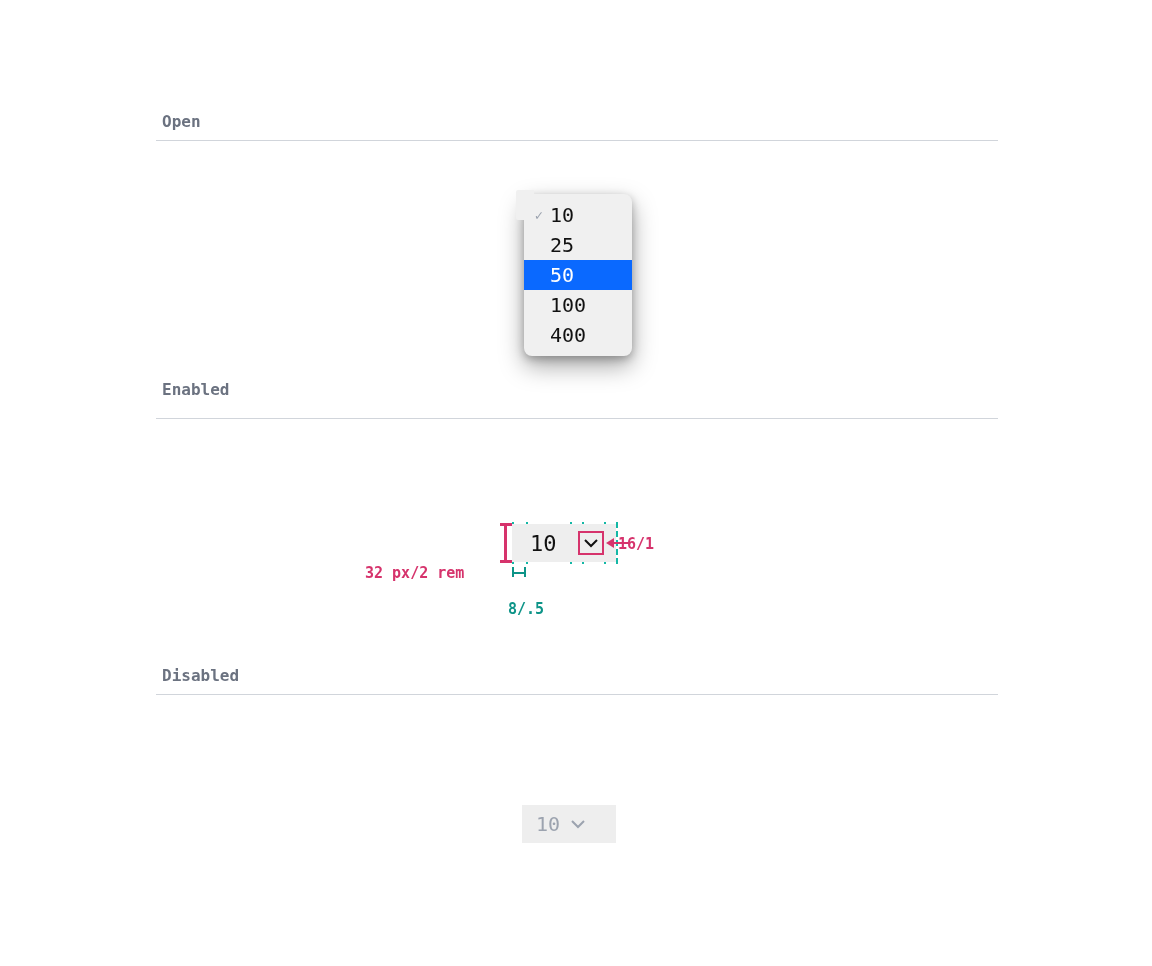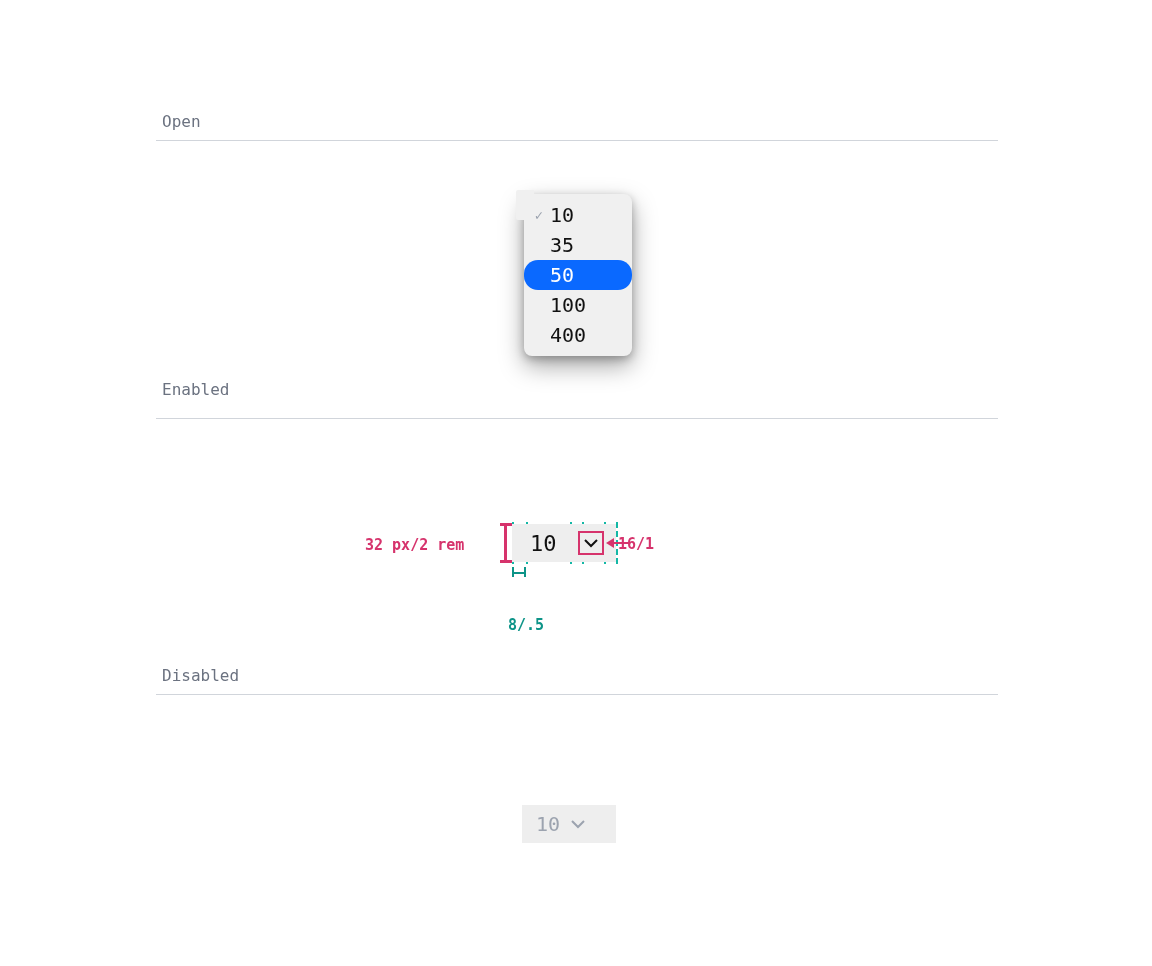--- a/index.html
+++ b/index.html
@@ -12,21 +12,21 @@
     height: 966px;
     position: relative;
   }
 
   
   .section-title {
     position: absolute;
     font-family: ui-monospace, "SFMono-Regular", Menlo, Consolas, monospace;
     font-size: 16px;
     color: #6b7280;
-    font-weight: 400;
+    font-weight: 700;
   }
   .section-rule {
     position: absolute;
     height: 1px;
     background: #d1d5db;
   }
 
   
   .open-dropdown {
     position: absolute;
@@ -51,21 +51,20 @@
     width: 18px;
     text-align: center;
     color: #9ca3af;
     font-size: 14px;
     margin-right: 2px;
   }
   .open-option .lbl { flex: 1; }
   .open-option.highlight {
     background: #0a69ff;
     color: #fff;
-    border-radius: 14px;
   }
   .open-option.highlight .check { color: #fff; }
   .open-notch {
     position: absolute;
     left: -8px;
     top: -4px;
     width: 18px;
     height: 30px;
     background: #f0f0f0;
     border-radius: 2px 0 0 2px;
@@ -186,21 +185,21 @@
 
 <div class="open-dropdown">
   <div class="open-notch"></div>
 
   <div class="open-option">
     <span class="check">✓</span>
     <span class="lbl">10</span>
   </div>
   <div class="open-option">
     <span class="check"></span>
-    <span class="lbl">35</span>
+    <span class="lbl">25</span>
   </div>
   <div class="open-option highlight">
     <span class="check"></span>
     <span class="lbl">50</span>
   </div>
   <div class="open-option">
     <span class="check"></span>
     <span class="lbl">100</span>
   </div>
   <div class="open-option">
@@ -235,23 +234,23 @@
   </div>
 
   <div class="ibeam-h" style="left:0px;  top:48px; width:14px;"></div>
   <div class="ibeam-cap" style="left:0px;  top:43px;"></div>
   <div class="ibeam-cap" style="left:12px; top:43px;"></div>
 
   <div class="arrow-line" style="left:96px; top:18px; width:22px;"></div>
   <div class="arrow-head" style="left:94px; top:14px;"></div>
 </div>
 
-<div class="anno pink" style="left:365px; top:536px;">32 px/2 rem</div>
+<div class="anno pink" style="left:365px; top:564px;">32 px/2 rem</div>
 <div class="anno pink" style="left:612px; top:535px;margin-left:6px;">16/1</div>
-<div class="anno teal" style="left:508px; top:600px;margin-top:16px;">8/.5</div>
+<div class="anno teal" style="left:508px; top:600px;">8/.5</div>
 
 <div class="section-title" style="left:162px; top:666px;">Disabled</div>
 <div class="section-rule" style="left:156px; top:694px; width:842px;"></div>
 
 <div class="disabled-select">
   <span class="txt">10</span>
   <span>
     <svg width="16" height="12" viewBox="0 0 16 12">
       <polyline points="2,3 8,9 14,3" fill="none" stroke="#9ca3af" stroke-width="2"></polyline>
     </svg>

